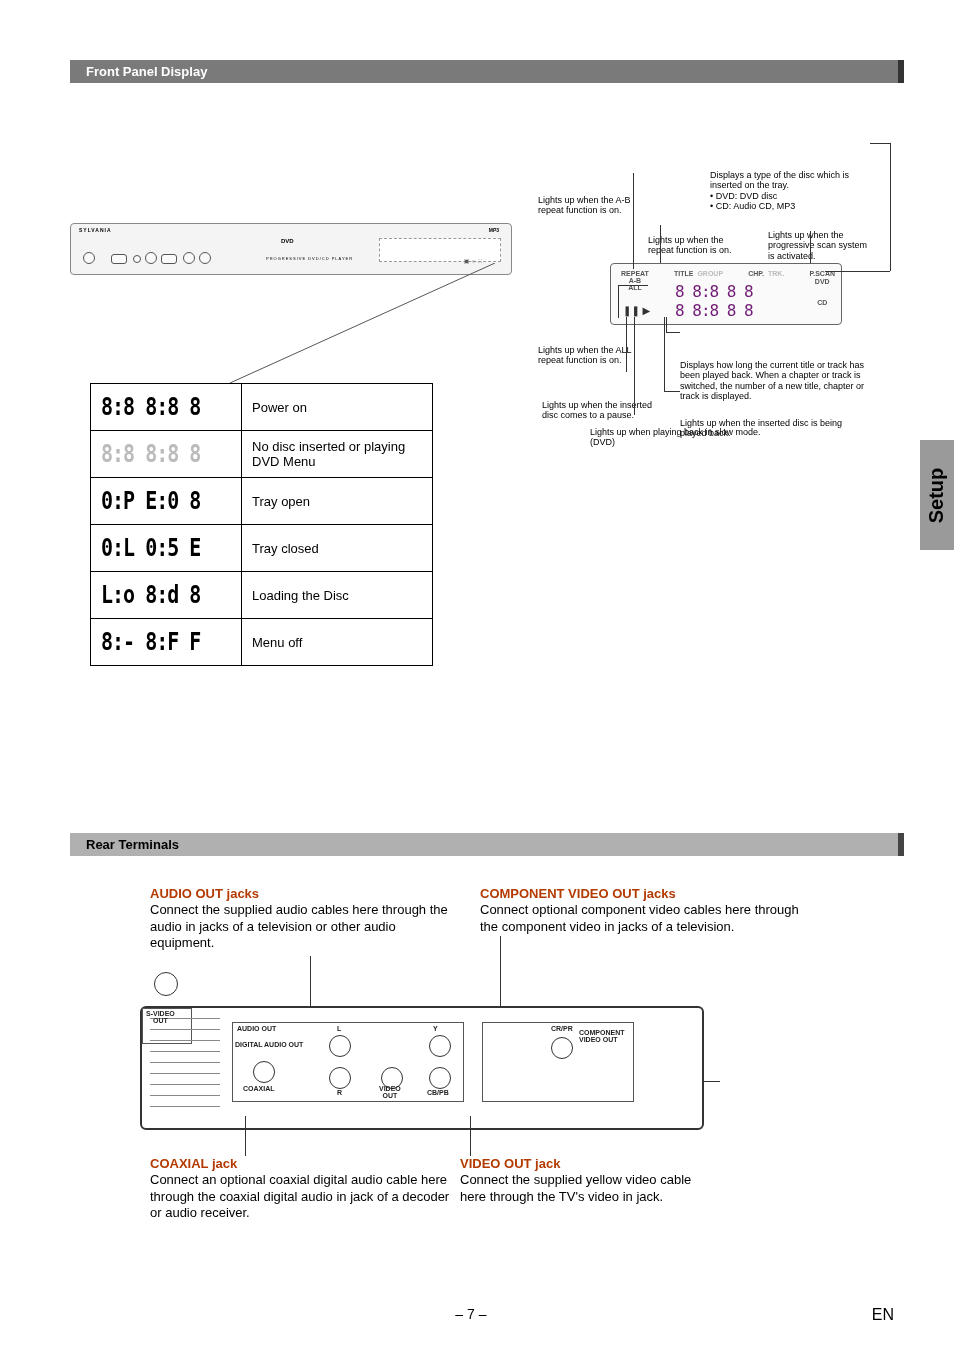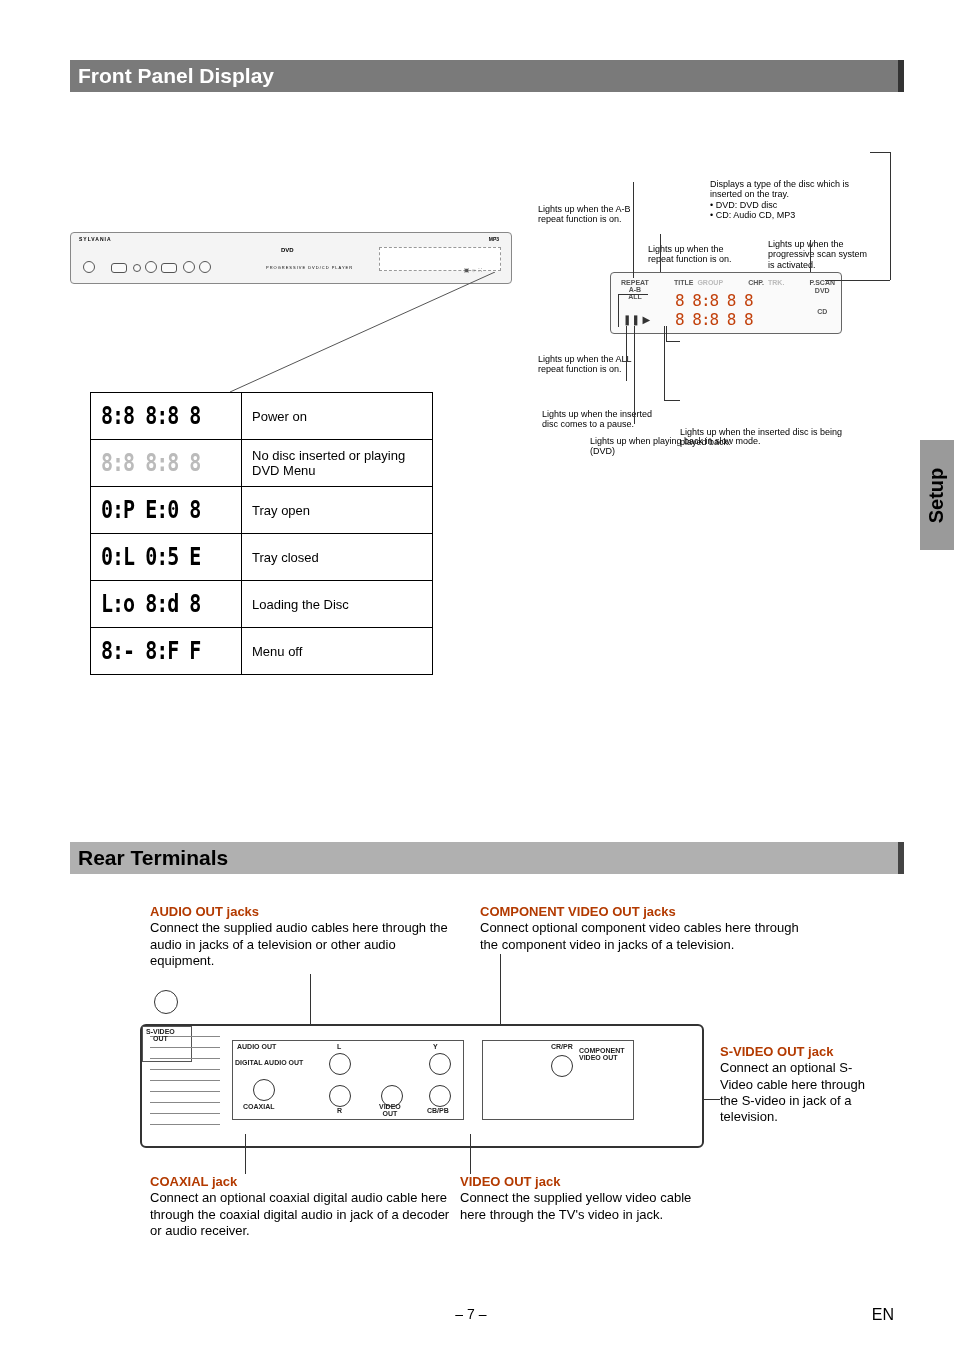--- a/index.html
+++ b/index.html
@@ -13,22 +13,22 @@
     width: 954px;
     height: 1348px;
     position: relative;
     box-sizing: border-box;
     padding: 60px 50px 40px 70px;
   }
   .section-bar {
     background: #7a7a7a;
     color: #fff;
     font-weight: bold;
-    font-size: 21px;
-    padding: 4px 8px;
+    font-size: 13px;
+    padding: 4px 16px;
     border-right: 6px solid #333;
     margin-bottom: 20px;
   }
   .section-bar.grey {
     background: #b0b0b0;
     color: #000;
     border-right: 6px solid #444;
   }
 
   
@@ -181,21 +181,21 @@
     text-align: center;
     line-height: 1;
   }
   .disp-box .digits {
     position: absolute;
     top: 18px;
     left: 64px;
     font-family: monospace;
     font-size: 16px;
     letter-spacing: -1px;
-    color: #c2410c;
+    color: #701a75;
   }
   .disp-box .pscan-col {
     text-align: center;
     line-height: 1.1;
   }
   .disp-box .pause-ico {
     position: absolute;
     left: 12px;
     bottom: 8px;
     font-size: 10px;
@@ -420,20 +420,21 @@
     <div class="annot" style="left:468px; top:210px; width:95px">Lights up when the ALL repeat function is on.</div>
     <div class="line h" style="left:548px; top:182px; width:30px"></div>
     <div class="line v" style="left:548px; top:182px; height:33px"></div>
 
     <div class="annot" style="left:472px; top:265px; width:120px">Lights up when the inserted disc comes to a pause.</div>
     <div class="line v" style="left:556px; top:214px; height:55px"></div>
 
     <div class="annot" style="left:520px; top:292px; width:180px">Lights up when playing back in slow mode. (DVD)</div>
     <div class="line v" style="left:564px; top:214px; height:98px"></div>
 
+    <div class="annot" style="left:610px; top:225px; width:190px">Displays how long the current title or track has been played back. When a chapter or track is switched, the number of a new title, chapter or track is displayed.</div>
     <div class="line h" style="left:596px; top:229px; width:14px"></div>
     <div class="line v" style="left:596px; top:214px; height:15px"></div>
 
     <div class="annot" style="left:610px; top:283px; width:170px">Lights up when the inserted disc is being played back.</div>
     <div class="line h" style="left:594px; top:288px; width:16px"></div>
     <div class="line v" style="left:594px; top:214px; height:74px"></div>
 
   </div>
 
   <div class="side-tab">
@@ -451,24 +452,20 @@
       <div>Connect the supplied audio cables here through the audio in jacks of a television or other audio equipment.</div>
     </div>
     <div class="line v" style="left:240px; top:80px; height:60px"></div>
 
     <div class="jack-block" style="left:410px; top:10px; width:340px">
       <div class="jack-title">COMPONENT VIDEO OUT jacks</div>
       <div>Connect optional component video cables here through the component video in jacks of a television.</div>
     </div>
     <div class="line v" style="left:430px; top:60px; height:80px"></div>
 
-    <div class="jack-block" style="left:650px; top:150px; width:155px">
-      <div class="jack-title">S-VIDEO OUT jack</div>
-      <div>Connect an optional S-Video cable here through the S-video in jack of a television.</div>
-    </div>
     <div class="line h" style="left:615px; top:205px; width:35px"></div>
 
     <div class="rear-diagram">
       <div class="ridge">
         <div></div>
           <div></div>
           <div></div>
           <div></div>
           <div></div>
           <div></div>

